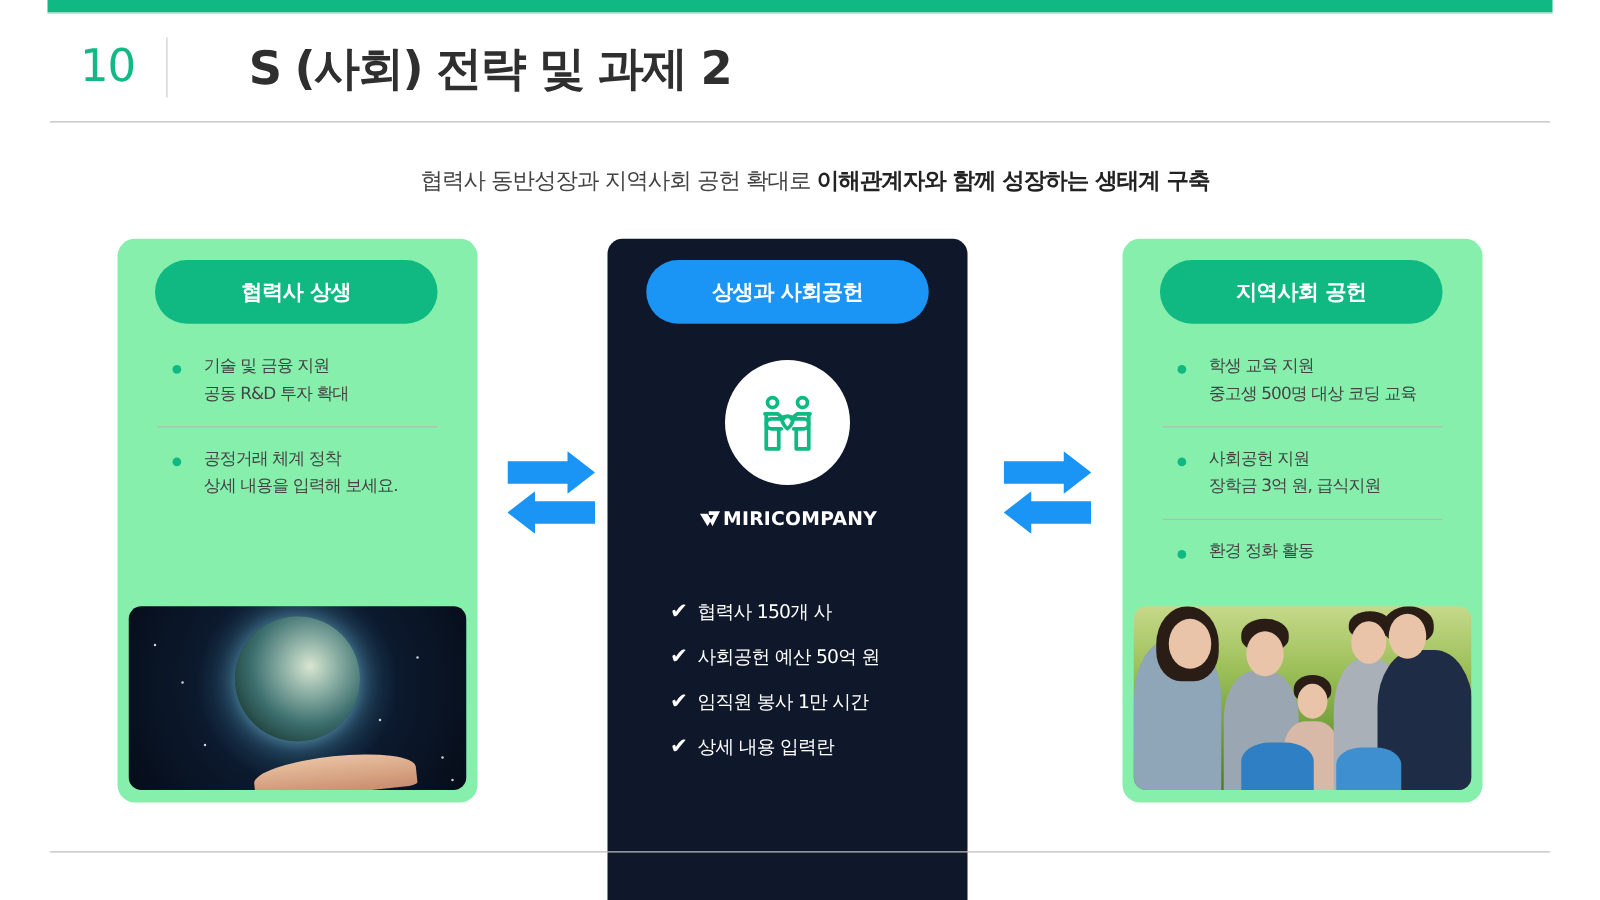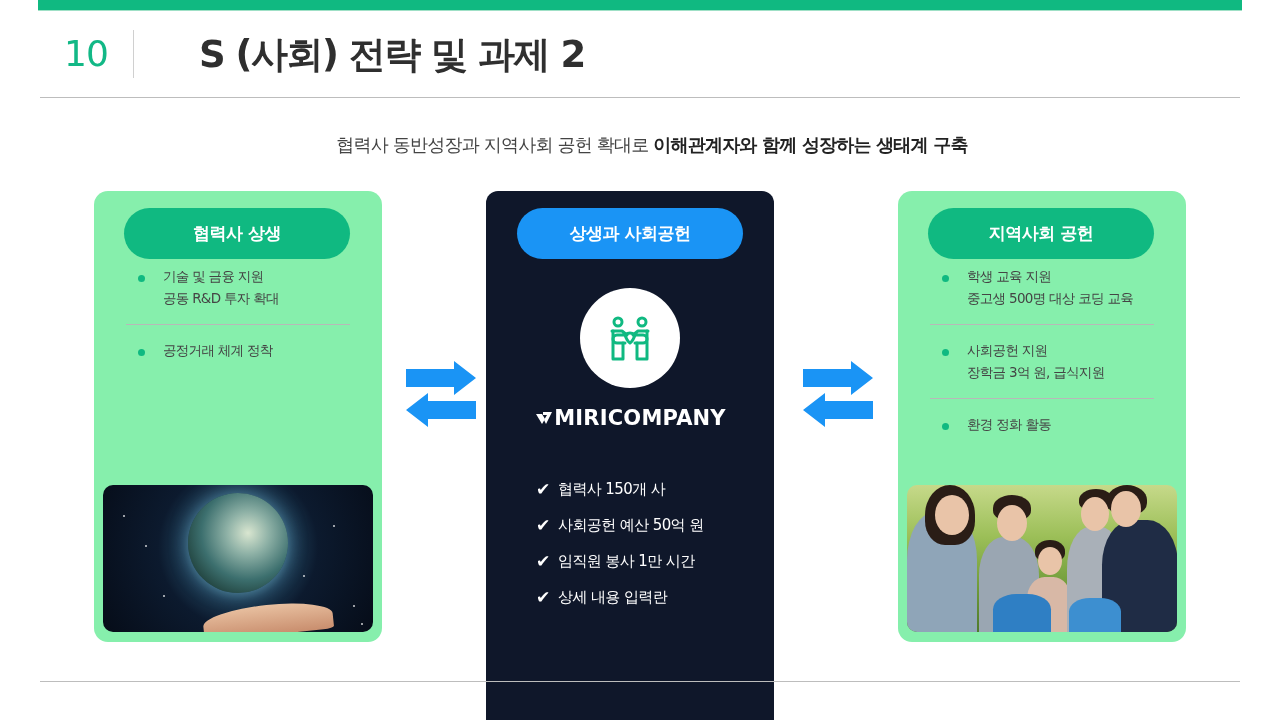--- a/index.html
+++ b/index.html
@@ -17,21 +17,21 @@
 
     .subtitle { position: absolute; left: 0; top: 133px; width: 1280px; text-align: center; font-size: 18px; color: #444; letter-spacing: -0.8px; line-height: 24px; margin-left: 12px; }
     .subtitle b { font-weight: bold; color: #222; }
 
     .side-card { position: absolute; top: 191px; width: 288px; height: 451px; background: #86efac; border-radius: 14px; }
     .side-card.left { left: 94px; }
     .side-card.right { left: 898px; }
 
     .pill { position: absolute; left: 30px; top: 17px; width: 226px; height: 51px; border-radius: 26px; background: #10b981; color: #fff; font-size: 17px; font-weight: bold; display: flex; align-items: center; justify-content: center; letter-spacing: -0.5px; }
 
-    .bullets { position: absolute; left: 32px; top: 60px; width: 224px; }
+    .bullets { position: absolute; left: 32px; top: 77px; width: 224px; }
     .bullet { position: relative; height: 74px; border-bottom: 1px solid #b8b8b8; padding-left: 37px; padding-top: 14px; }
     .bullet:last-child { border-bottom: none; }
     .bullet .dot { position: absolute; left: 12px; top: 24px; width: 7px; height: 7px; border-radius: 50%; background: #10b981; }
     .bullet .line { font-size: 13.5px; color: #444; line-height: 22px; letter-spacing: -0.7px; white-space: nowrap; }
 
     .photo { position: absolute; left: 9px; top: 294px; width: 270px; height: 147px; border-radius: 10px; overflow: hidden; }
     .photo.earth { background: radial-gradient(circle at 50% 42%, #6b9bb0 0%, #3c6b80 22%, #1c3a52 34%, #0c1a2e 50%, #060c18 100%); }
     .photo.earth .globe { position: absolute; left: 85px; top: 8px; width: 100px; height: 100px; border-radius: 50%; background: radial-gradient(circle at 60% 40%, #d9e6d0 0%, #8eb1a6 25%, #3c6f6e 55%, #1f3f3a 80%, #15302c 100%); box-shadow: 0 0 18px rgba(120,190,220,0.55); }
     .photo.earth .hand { position: absolute; left: 100px; top: 120px; width: 130px; height: 30px; border-radius: 60% 60% 10% 10%; background: linear-gradient(180deg, #e8c0a0 0%, #c98e6e 100%); transform: rotate(-6deg); }
     .photo.earth .star { position: absolute; width: 2px; height: 2px; background: #fff; border-radius: 50%; opacity: 0.8; }
@@ -42,21 +42,21 @@
     .photo.people .hair { position: absolute; border-radius: 50% 50% 40% 40%; background: #2a1d16; }
     .photo.people .bag { position: absolute; bottom: 0; border-radius: 40% 40% 0 0; background: #2f7fc4; }
 
     .arrows { position: absolute; width: 70px; height: 66px; }
     .arrows.a1 { left: 406px; top: 361px; }
     .arrows.a2 { left: 803px; top: 361px; }
 
     .center-card { position: absolute; left: 486px; top: 191px; width: 288px; height: 559px; background: #0f172a; border-radius: 12px; }
     .center-pill { position: absolute; left: 31px; top: 17px; width: 226px; height: 51px; border-radius: 26px; background: #1a94f5; color: #fff; font-size: 17px; font-weight: bold; display: flex; align-items: center; justify-content: center; letter-spacing: -0.5px; }
     .icon-circle { position: absolute; left: 94px; top: 97px; width: 100px; height: 100px; border-radius: 50%; background: #ffffff; display: flex; align-items: center; justify-content: center; }
-    .brand { position: absolute; left: 0; top: 215px; width: 288px; display: flex; align-items: center; justify-content: center; gap: 0; color: #fff; font-size: 21px; font-weight: bold; letter-spacing: 0.2px; }
+    .brand { position: absolute; left: 0; top: 215px; width: 288px; display: flex; align-items: center; justify-content: center; gap: 0; color: #fff; font-size: 15px; font-weight: bold; letter-spacing: 0.2px; }
     .stats { position: absolute; left: 50px; top: 280px; width: 220px; }
     .stat { height: 36px; display: flex; align-items: center; color: #fff; font-size: 15px; letter-spacing: -0.6px; white-space: nowrap; }
     .stat .check { font-size: 17px; margin-right: 4px; width: 18px; }
   </style>
 </head>
 <body>
 
 <div class="top-bar"></div>
 <div class="top-bar-shadow"></div>
 
@@ -73,20 +73,21 @@
   <div class="pill">협력사 상생</div>
   <div class="bullets">
     <div class="bullet">
       <span class="dot"></span>
       <div class="line">기술 및 금융 지원</div>
       <div class="line">공동 R&amp;D 투자 확대</div>
     </div>
     <div class="bullet">
       <span class="dot"></span>
       <div class="line">공정거래 체계 정착</div>
+      <div class="line">상세 내용을 입력해 보세요.</div>
     </div>
   </div>
   <div class="photo earth">
     <span class="star" style="left:20px;top:30px"></span>
     <span class="star" style="left:42px;top:60px"></span>
     <span class="star" style="left:230px;top:40px"></span>
     <span class="star" style="left:250px;top:120px"></span>
     <span class="star" style="left:258px;top:138px"></span>
     <span class="star" style="left:200px;top:90px"></span>
     <span class="star" style="left:60px;top:110px"></span>

